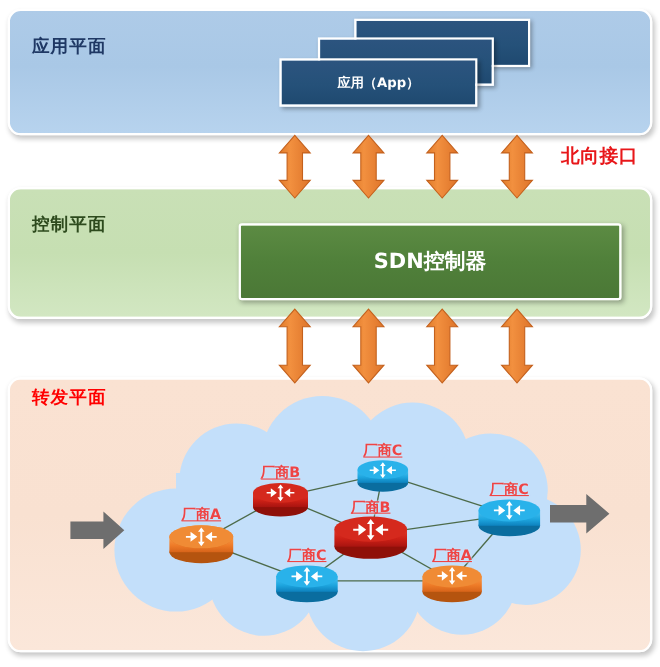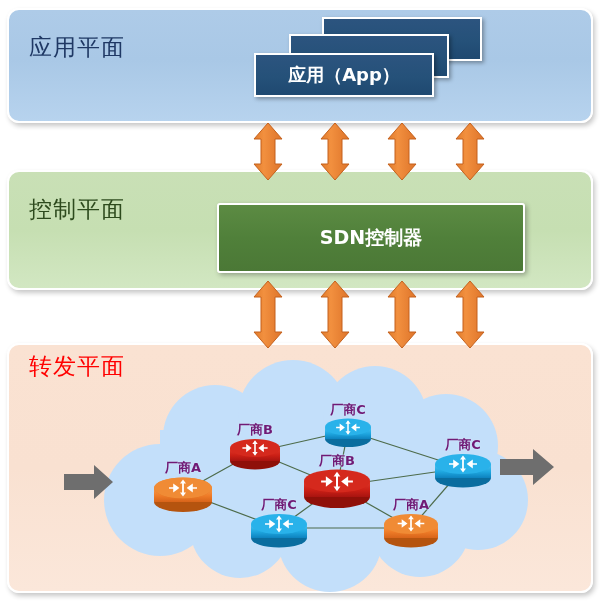--- a/index.html
+++ b/index.html
@@ -14,58 +14,58 @@
   .plane-app{left:7px;top:8px;width:586px;height:115px;
       background:linear-gradient(180deg,#aecbe8 0%,#a9c8e6 45%,#b7d3ee 100%);
       border:2px solid #ffffff;}
   .plane-ctl{left:7px;top:170px;width:586px;height:120px;
       background:linear-gradient(180deg,#c9e0b6 0%,#c6dfb2 50%,#d2e7c2 100%);
       border:2px solid #ffffff;}
   .plane-fwd{left:7px;top:343px;width:586px;height:250px;
       background:linear-gradient(180deg,#fae2d2 0%,#f9e1d1 50%,#fbe7da 100%);
       border:2px solid #ffffff;}
 
-  .plane-title{position:absolute;font-weight:normal;font-size:23px;letter-spacing:1px;
+  .plane-title{position:absolute;font-weight:bold;font-size:16px;letter-spacing:1px;
                white-space:nowrap;}
   .title-app{left:20px;top:22px;color:#1f3864;}
   .title-ctl{left:20px;top:22px;color:#2d4a1d;}
   .title-fwd{left:20px;top:6px;color:#ff0000;}
 
   
   .appbox{position:absolute;box-sizing:border-box;border:2px solid #ffffff;
           background:linear-gradient(180deg,#2c547f 0%,#255179 55%,#1f4970 100%);
           box-shadow:2px 2px 4px rgba(0,0,0,.33);}
   .appbox-back{left:322px;top:17px;width:160px;height:44px;}
   .appbox-mid{left:289px;top:34px;width:160px;height:44px;}
   .appbox-front{left:254px;top:53px;width:180px;height:44px;
           display:flex;align-items:center;justify-content:center;}
-  .appbox-front span{color:#ffffff;font-weight:bold;font-size:18px;white-space:nowrap;}
-
-  
-  .sdnbox{position:absolute;left:217px;top:203px;width:308px;height:70px;
+  .appbox-front span{color:#ffffff;font-weight:bold;font-size:12px;white-space:nowrap;}
+
+  
+  .sdnbox{position:absolute;left:217px;top:203px;width:348px;height:70px;
           box-sizing:border-box;border:2px solid #ffffff;border-radius:3px;
           background:linear-gradient(180deg,#5c8b43 0%,#50803a 50%,#4b7836 100%);
           display:flex;align-items:center;justify-content:center;
           box-shadow:2px 2px 5px rgba(0,0,0,.3);}
   .sdnbox span{color:#ffffff;font-weight:bold;font-size:19px;white-space:nowrap;}
 
   
   .iface-label{position:absolute;color:#e8171a;font-weight:bold;font-size:17px;
                white-space:nowrap;letter-spacing:.5px;}
   .iface-north{left:510px;top:130px;}
   .iface-south{left:510px;top:305px;}
 
   
   .overlay{position:absolute;left:0;top:0;width:600px;height:606px;
            pointer-events:none;}
 
   
-  .rlabel{position:absolute;font-weight:bold;font-size:13px;color:#701a75;
+  .rlabel{position:absolute;font-weight:bold;font-size:13px;color:#ef4444;
           white-space:nowrap;transform:translateX(-50%);
-          text-shadow:0 0 2px #cfe4fb,0 0 2px #cfe4fb;}
+          text-shadow:0 0 2px #cfe4fb,0 0 2px #cfe4fb;text-decoration:underline;}
 </style>
 </head>
 <body>
 
 <div class="stage">
 
   <div class="plane plane-app">
     <div class="plane-title title-app">应用平面</div>
   </div>
   <div class="appbox appbox-back"></div>
@@ -78,20 +78,21 @@
     <div class="plane-title title-ctl">控制平面</div>
   </div>
   <div class="sdnbox">
     <span>SDN控制器</span>
   </div>
 
   <div class="plane plane-fwd">
     <div class="plane-title title-fwd">转发平面</div>
   </div>
 
+  <div class="iface-label iface-north">北向接口</div>
 
   <svg class="overlay" viewBox="0 0 600 606" xmlns="http://www.w3.org/2000/svg">
     <defs>
       <linearGradient id="gOrangeArrow" x1="0" y1="0" x2="1" y2="0">
         <stop offset="0%" stop-color="#e07b2a"></stop>
         <stop offset="35%" stop-color="#f2903f"></stop>
         <stop offset="100%" stop-color="#de742a"></stop>
       </linearGradient>
       <linearGradient id="gRtrOrange" x1="0" y1="0" x2="0" y2="1">
         <stop offset="0%" stop-color="#f79a4a"></stop>

